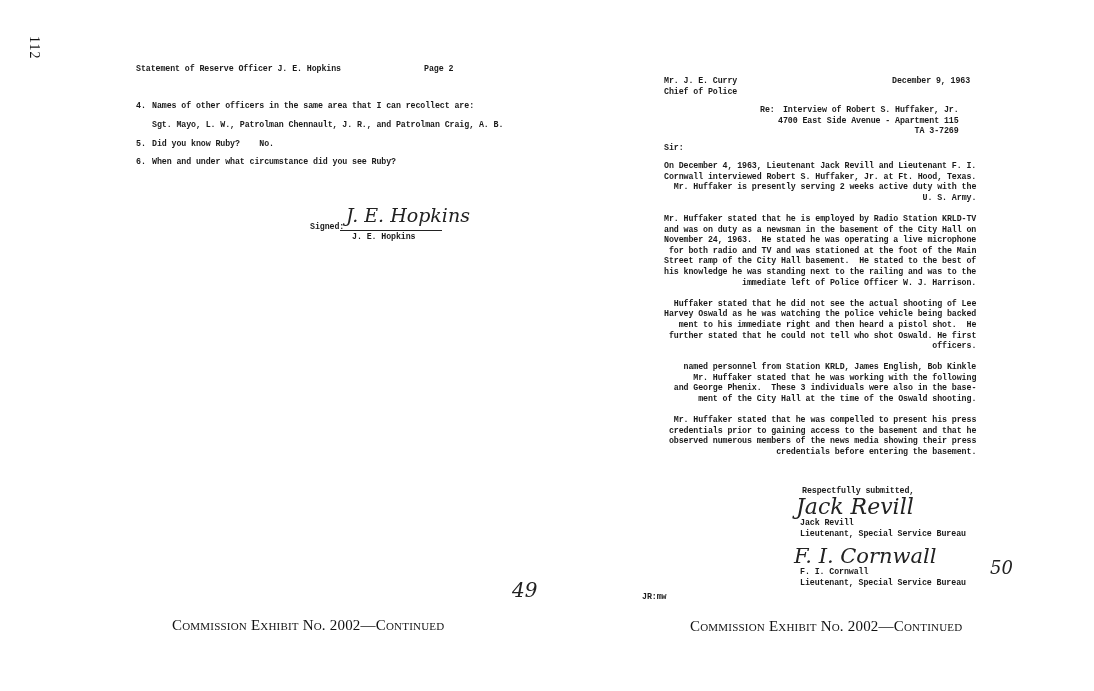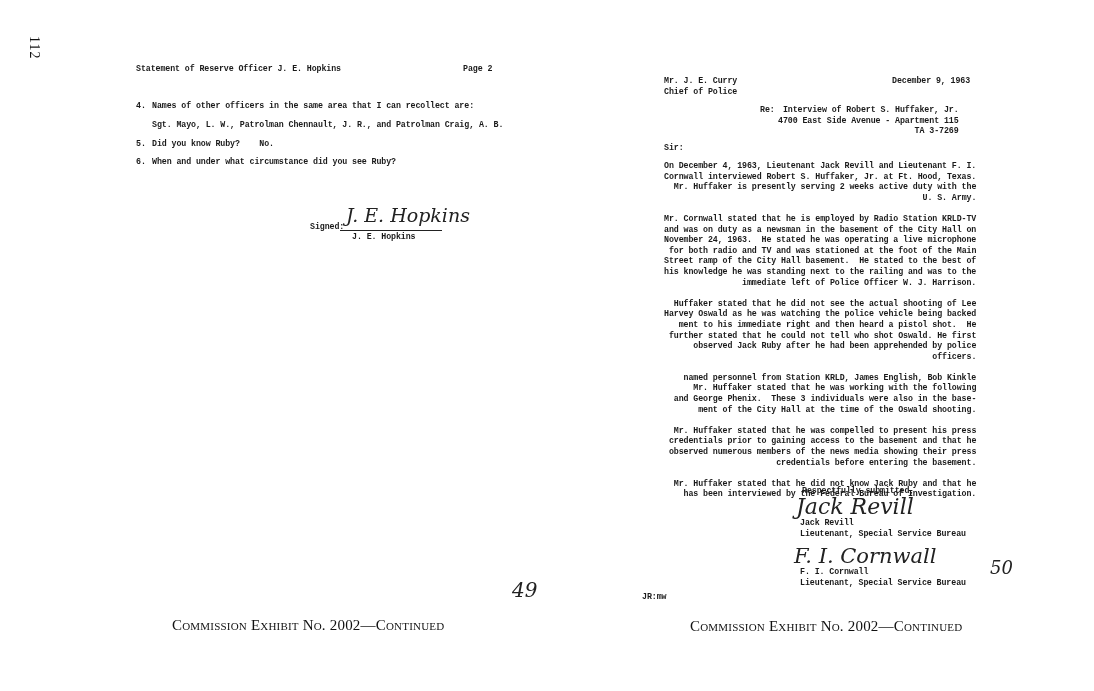--- a/index.html
+++ b/index.html
@@ -12,21 +12,21 @@
   .line { white-space: pre; text-align: right; }
   .sig-line { border-bottom: 1px solid #222; }
 </style>
 </head>
 <body>
 
 <div class="abs margin-num">112</div>
 
 <div>
   <div class="abs tw line" style="left:136px; top:64px;">Statement of Reserve Officer J. E. Hopkins</div>
-  <div class="abs tw line" style="left:463px; top:64px;">Page 2</div>
+  <div class="abs tw line" style="left:424px; top:64px;">Page 2</div>
 
   <div class="abs tw line" style="left:136px; top:101px;">4.</div>
   <div class="abs tw line" style="left:152px; top:101px;">Names of other officers in the same area that I can recollect are:</div>
   <div class="abs tw line" style="left:152px; top:120px;">Sgt. Mayo, L. W., Patrolman Chennault, J. R., and Patrolman Craig, A. B.</div>
   <div class="abs tw line" style="left:136px; top:139px;">5.</div>
   <div class="abs tw line" style="left:152px; top:139px;">Did you know Ruby?    No.</div>
   <div class="abs tw line" style="left:136px; top:157px;">6.</div>
   <div class="abs tw line" style="left:152px; top:157px;">When and under what circumstance did you see Ruby?</div>
 
   <div class="abs tw line" style="left:310px; top:222px;">Signed:</div>
@@ -53,51 +53,46 @@
   <div class="abs tw line" style="left:664px; top:143px;">Sir:</div>
 
   <div class="abs tw" style="left:664px; top:161px;">
     <div style="margin-bottom:10.6px;">
       <div class="line">On December 4, 1963, Lieutenant Jack Revill and Lieutenant F. I.</div>
       <div class="line">Cornwall interviewed Robert S. Huffaker, Jr. at Ft. Hood, Texas.</div>
       <div class="line">Mr. Huffaker is presently serving 2 weeks active duty with the</div>
       <div class="line">U. S. Army.</div>
     </div>
     <div style="margin-bottom:10.6px;">
-      <div class="line">Mr. Cornwall stated that he is employed by Radio Station KRLD-TV</div>
+      <div class="line">Mr. Huffaker stated that he is employed by Radio Station KRLD-TV</div>
       <div class="line">and was on duty as a newsman in the basement of the City Hall on</div>
       <div class="line">November 24, 1963.  He stated he was operating a live microphone</div>
       <div class="line">for both radio and TV and was stationed at the foot of the Main</div>
       <div class="line">Street ramp of the City Hall basement.  He stated to the best of</div>
       <div class="line">his knowledge he was standing next to the railing and was to the</div>
       <div class="line">immediate left of Police Officer W. J. Harrison.</div>
     </div>
     <div style="margin-bottom:10.6px;">
       <div class="line">Huffaker stated that he did not see the actual shooting of Lee</div>
       <div class="line">Harvey Oswald as he was watching the police vehicle being backed</div>
       <div class="line">ment to his immediate right and then heard a pistol shot.  He</div>
       <div class="line">further stated that he could not tell who shot Oswald. He first</div>
-      <div class="line">observed Jack Ruby after he had been apprehended by police</div>
       <div class="line">officers.</div>
     </div>
     <div style="margin-bottom:10.6px;">
       <div class="line">named personnel from Station KRLD, James English, Bob Kinkle</div>
       <div class="line">Mr. Huffaker stated that he was working with the following</div>
       <div class="line">and George Phenix.  These 3 individuals were also in the base-</div>
       <div class="line">ment of the City Hall at the time of the Oswald shooting.</div>
     </div>
     <div style="margin-bottom:10.6px;">
       <div class="line">Mr. Huffaker stated that he was compelled to present his press</div>
       <div class="line">credentials prior to gaining access to the basement and that he</div>
       <div class="line">observed numerous members of the news media showing their press</div>
       <div class="line">credentials before entering the basement.</div>
-    </div>
-    <div>
-      <div class="line">Mr. Huffaker stated that he did not know Jack Ruby and that he</div>
-      <div class="line">has been interviewed by the Federal Bureau of Investigation.</div>
     </div>
   </div>
 
   <div class="abs tw line" style="left:802px; top:486px;">Respectfully submitted,</div>
 
   <div class="abs hand" style="left:796px; top:494px; font-size:22px;">Jack Revill</div>
   <div class="abs tw line" style="left:800px; top:518px;">Jack Revill</div>
   <div class="abs tw line" style="left:800px; top:529px;">Lieutenant, Special Service Bureau</div>
 
   <div class="abs hand" style="left:794px; top:544px; font-size:21px;">F. I. Cornwall</div>

